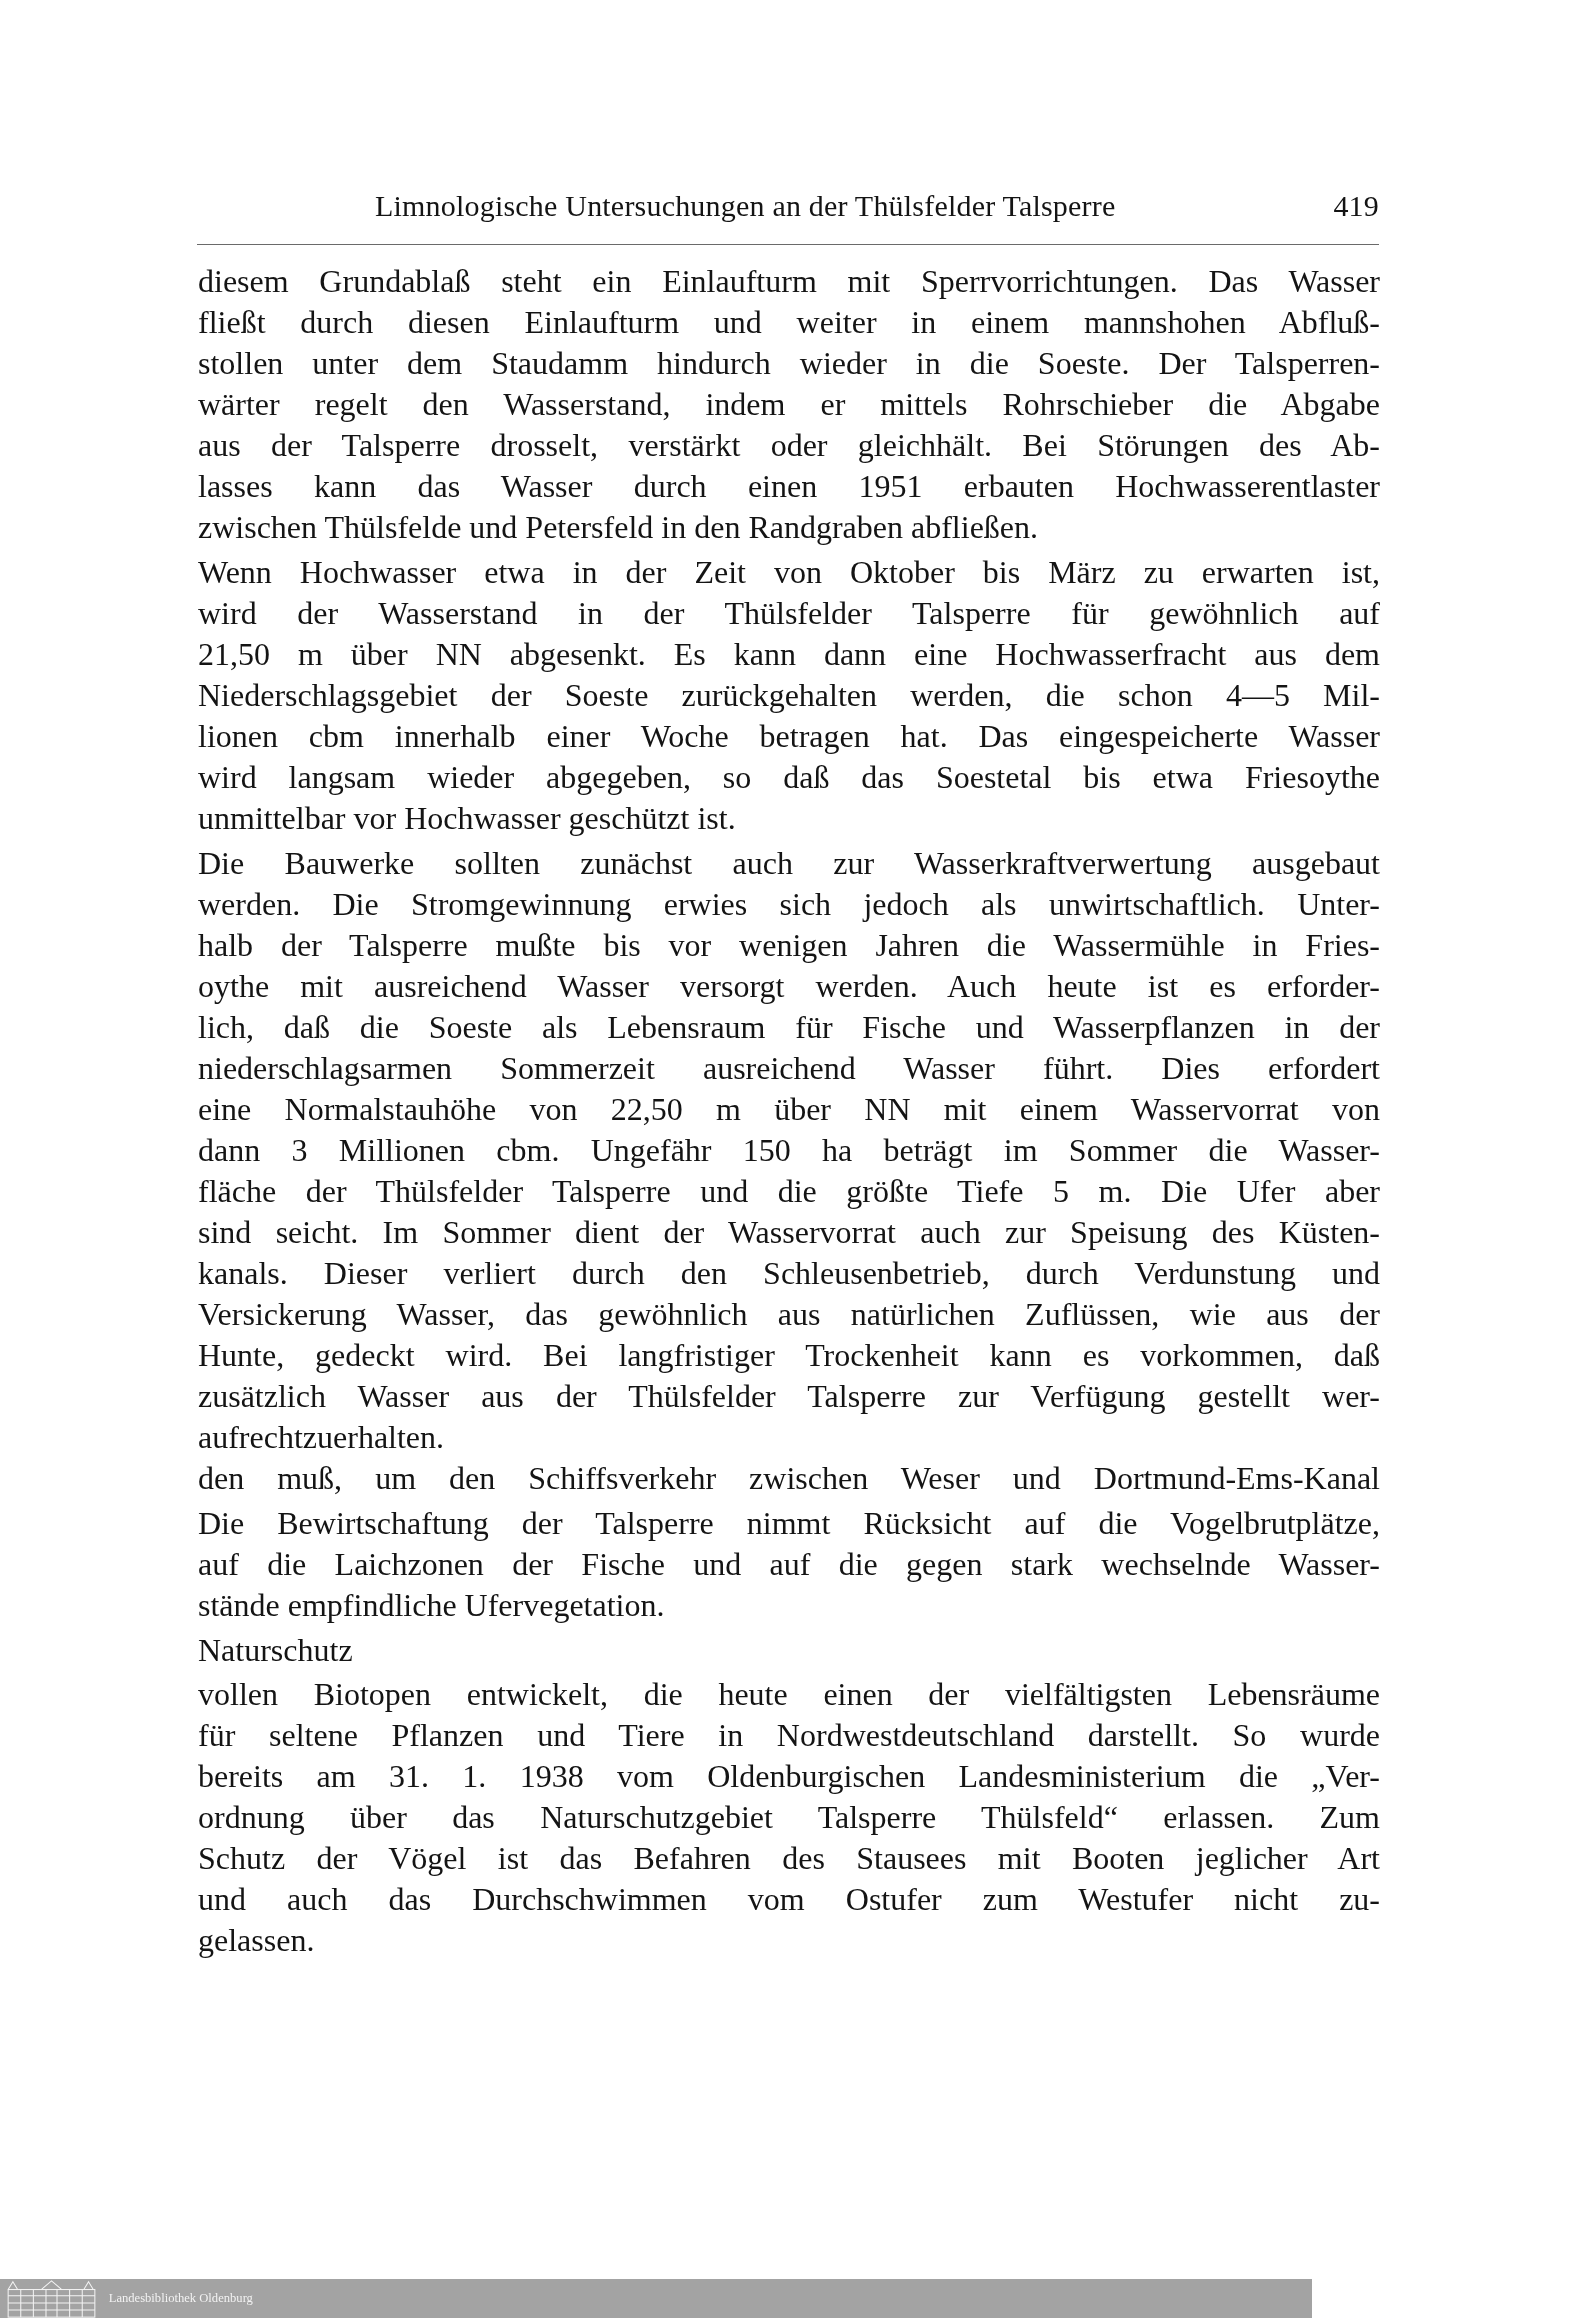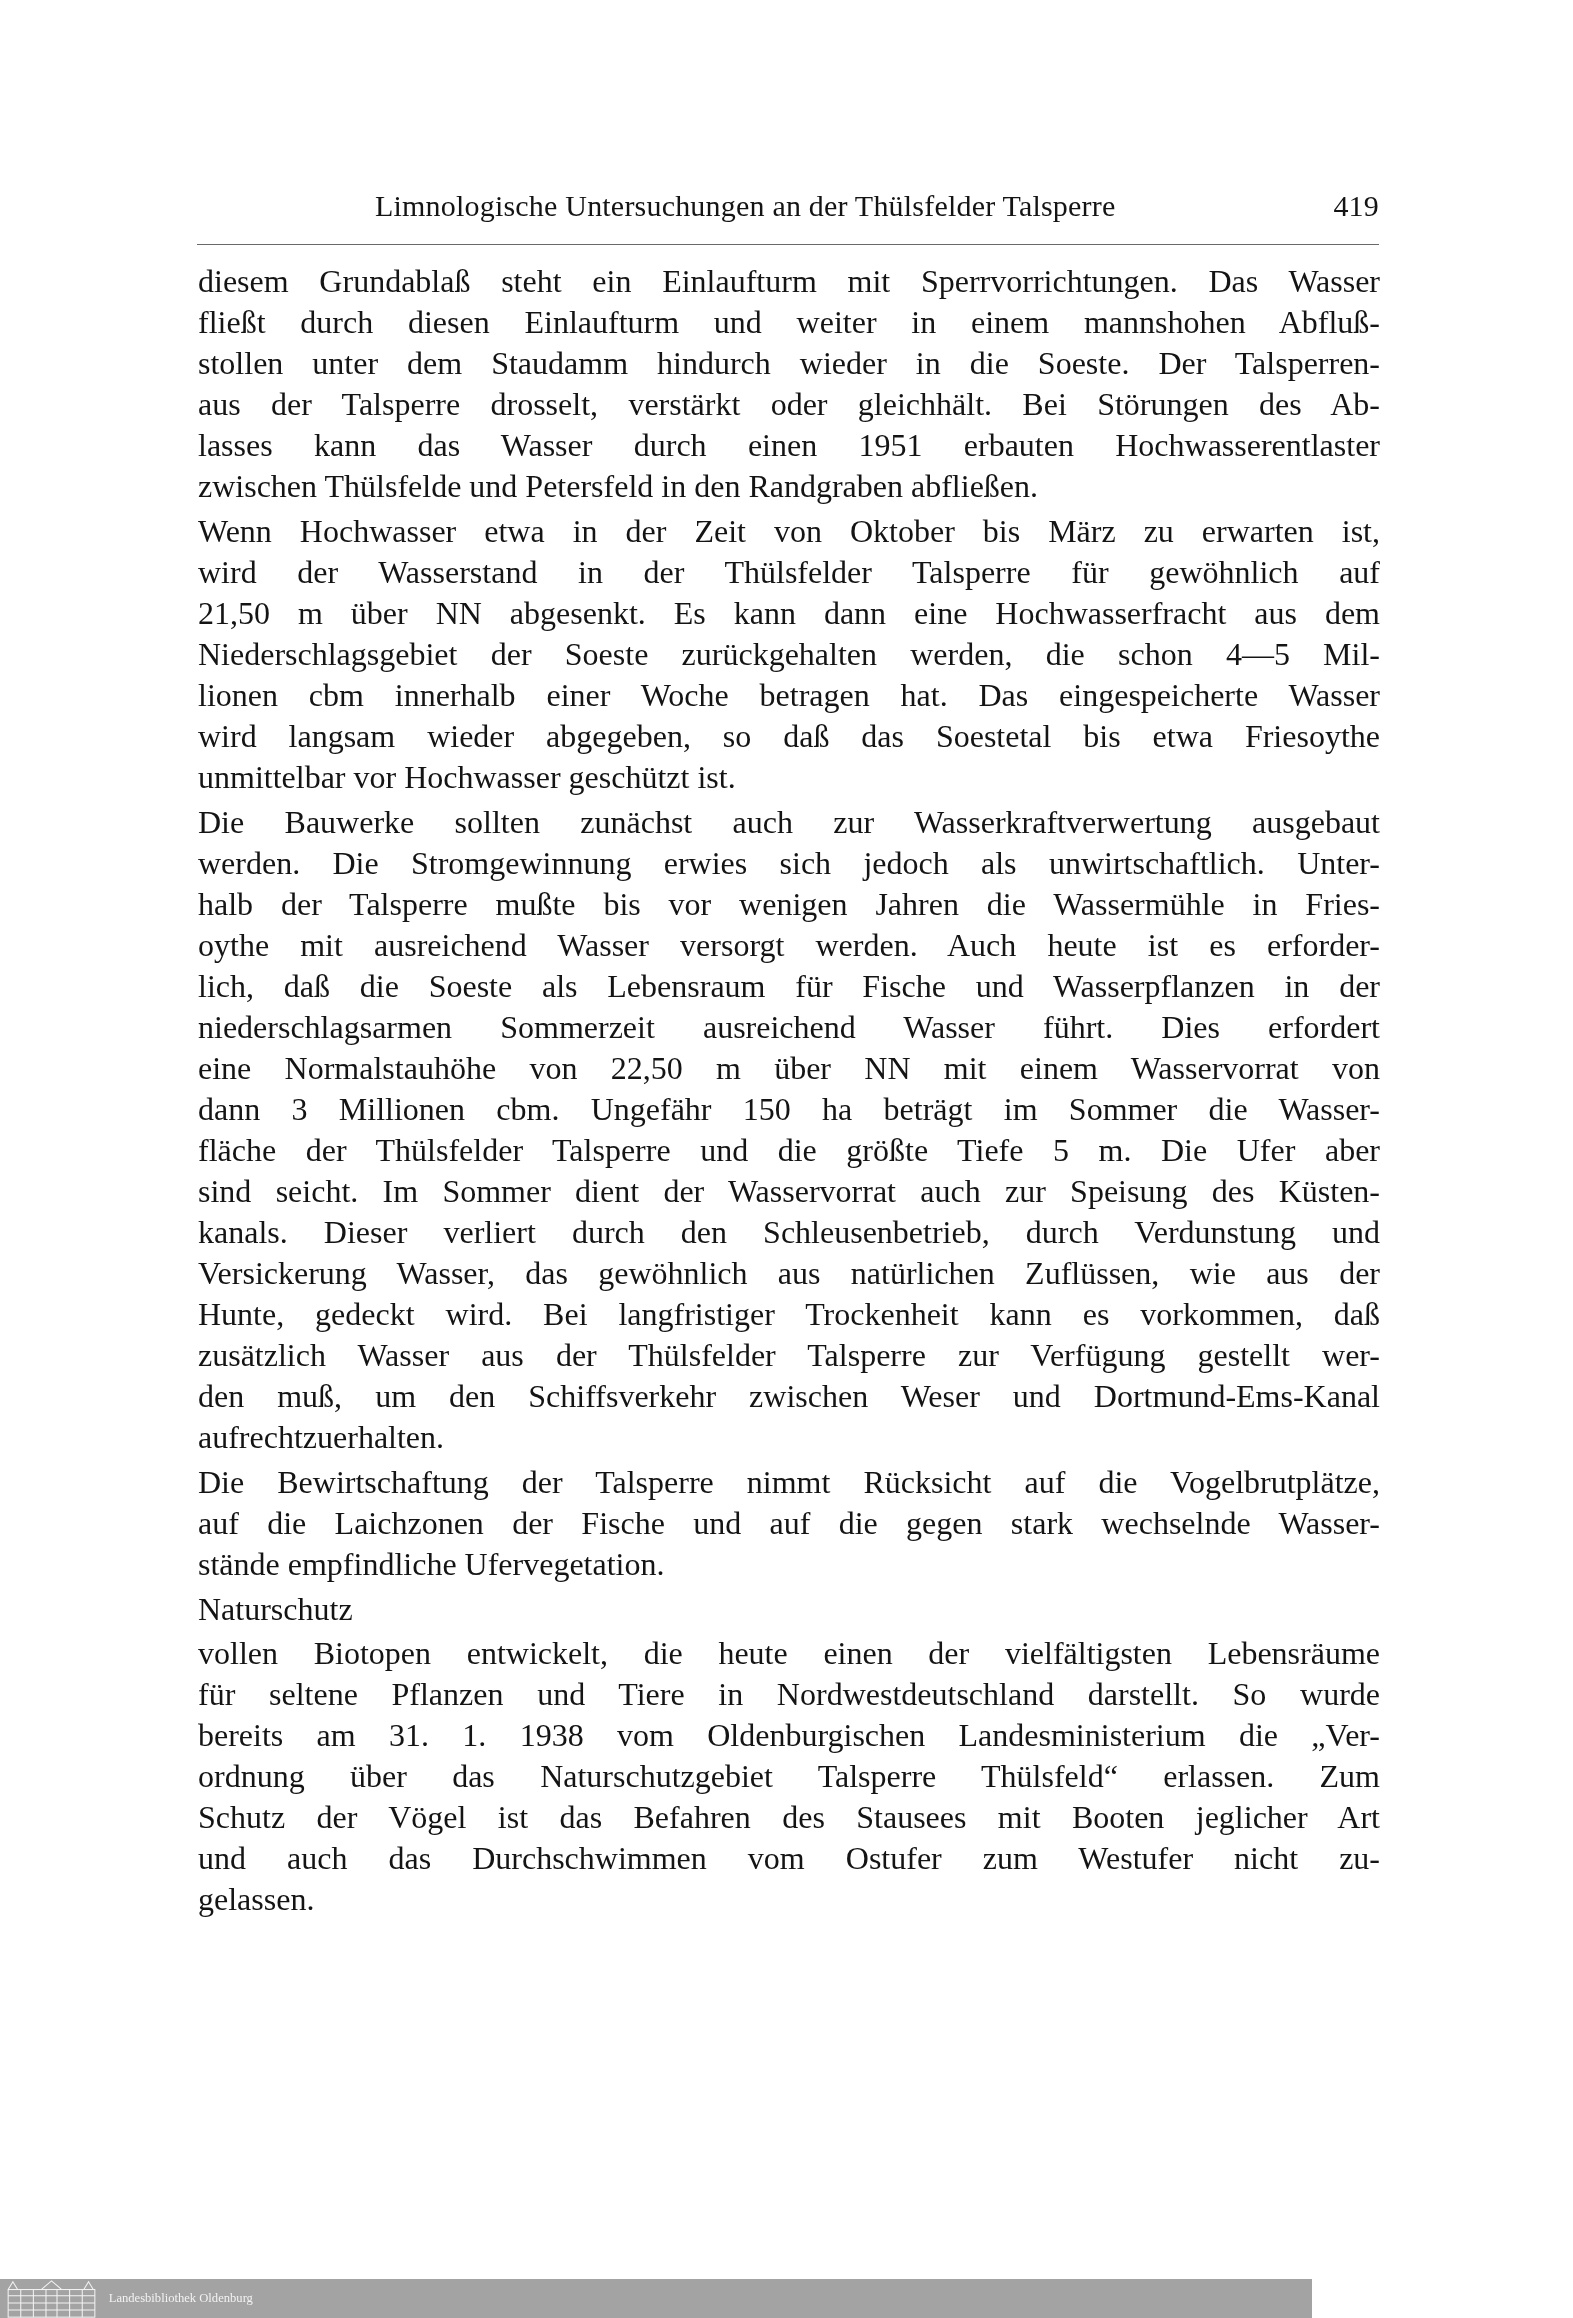--- a/index.html
+++ b/index.html
@@ -39,20 +39,21 @@
     <span>419</span>
   </div>
   <div class="rule"></div>
 
   <div class="body">
     <div id="paras-a">
         <div class="para">
           <span class="line">diesem Grundablaß steht ein Einlaufturm mit Sperrvorrichtungen. Das Wasser</span>
           <span class="line">fließt durch diesen Einlaufturm und weiter in einem mannshohen Abfluß-</span>
           <span class="line">stollen unter dem Staudamm hindurch wieder in die Soeste. Der Talsperren-</span>
+          <span class="line">wärter regelt den Wasserstand, indem er mittels Rohrschieber die Abgabe</span>
           <span class="line">aus der Talsperre drosselt, verstärkt oder gleichhält. Bei Störungen des Ab-</span>
           <span class="line">lasses kann das Wasser durch einen 1951 erbauten Hochwasserentlaster</span>
           <span class="line last">zwischen Thülsfelde und Petersfeld in den Randgraben abfließen.</span>
         </div>
         <div class="para">
           <span class="line">Wenn Hochwasser etwa in der Zeit von Oktober bis März zu erwarten ist,</span>
           <span class="line">wird der Wasserstand in der Thülsfelder Talsperre für gewöhnlich auf</span>
           <span class="line">21,50 m über NN abgesenkt. Es kann dann eine Hochwasserfracht aus dem</span>
           <span class="line">Niederschlagsgebiet der Soeste zurückgehalten werden, die schon 4—5 Mil-</span>
           <span class="line">lionen cbm innerhalb einer Woche betragen hat. Das eingespeicherte Wasser</span>
@@ -67,22 +68,22 @@
           <span class="line">lich, daß die Soeste als Lebensraum für Fische und Wasserpflanzen in der</span>
           <span class="line">niederschlagsarmen Sommerzeit ausreichend Wasser führt. Dies erfordert</span>
           <span class="line">eine Normalstauhöhe von 22,50 m über NN mit einem Wasservorrat von</span>
           <span class="line">dann 3 Millionen cbm. Ungefähr 150 ha beträgt im Sommer die Wasser-</span>
           <span class="line">fläche der Thülsfelder Talsperre und die größte Tiefe 5 m. Die Ufer aber</span>
           <span class="line">sind seicht. Im Sommer dient der Wasservorrat auch zur Speisung des Küsten-</span>
           <span class="line">kanals. Dieser verliert durch den Schleusenbetrieb, durch Verdunstung und</span>
           <span class="line">Versickerung Wasser, das gewöhnlich aus natürlichen Zuflüssen, wie aus der</span>
           <span class="line">Hunte, gedeckt wird. Bei langfristiger Trockenheit kann es vorkommen, daß</span>
           <span class="line">zusätzlich Wasser aus der Thülsfelder Talsperre zur Verfügung gestellt wer-</span>
+          <span class="line last">aufrechtzuerhalten.</span>
           <span class="line">den muß, um den Schiffsverkehr zwischen Weser und Dortmund-Ems-Kanal</span>
-          <span class="line last">aufrechtzuerhalten.</span>
         </div>
         <div class="para">
           <span class="line">Die Bewirtschaftung der Talsperre nimmt Rücksicht auf die Vogelbrutplätze,</span>
           <span class="line">auf die Laichzonen der Fische und auf die gegen stark wechselnde Wasser-</span>
           <span class="line last">stände empfindliche Ufervegetation.</span>
         </div>
       </div>
     <div class="heading">Naturschutz</div>
     <div id="paras-b">
         <div class="para">

